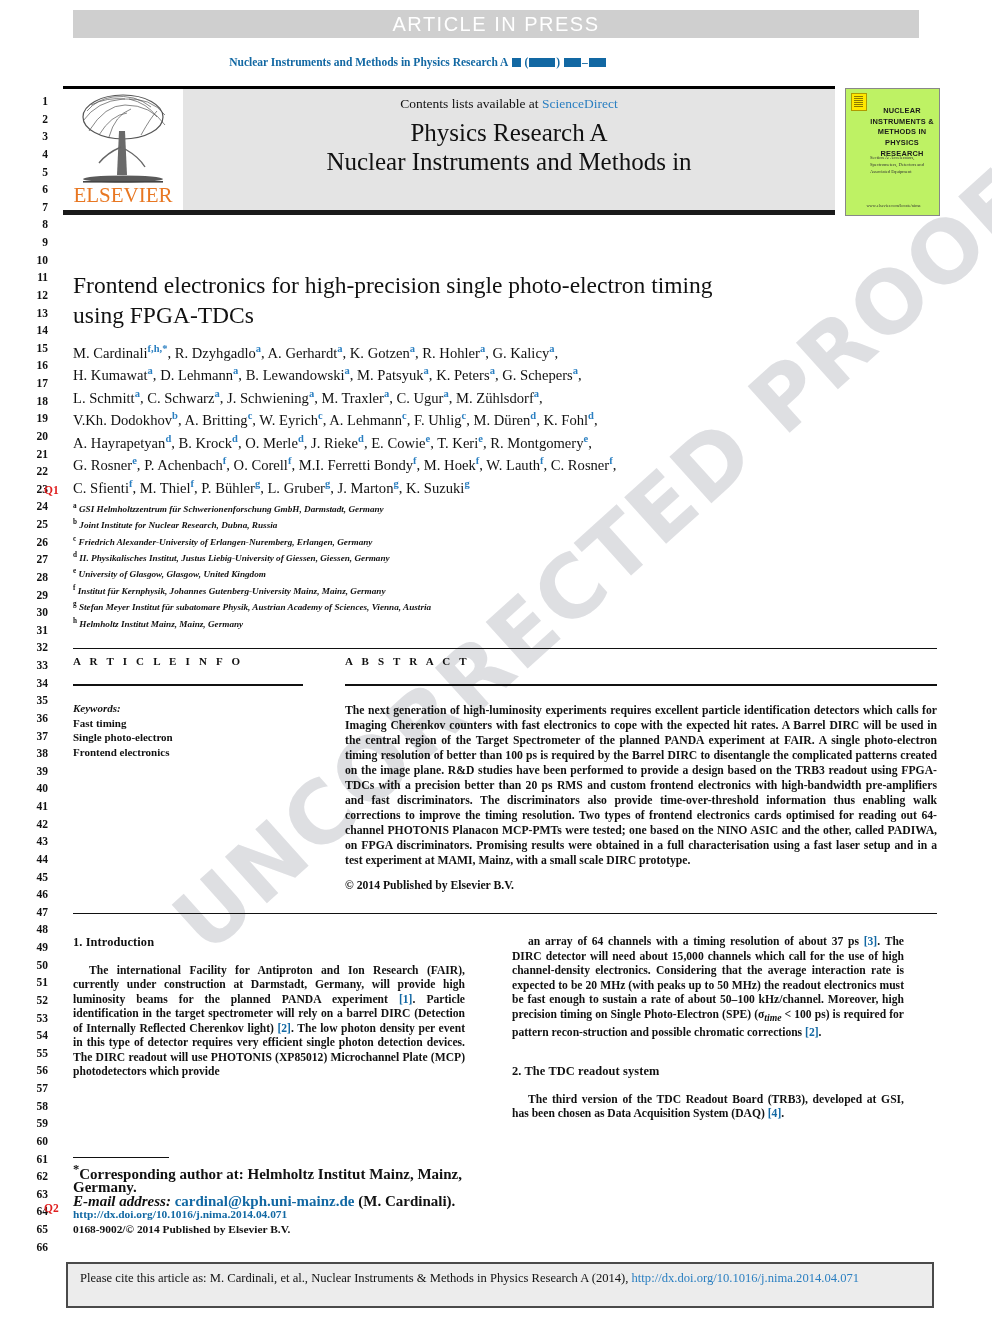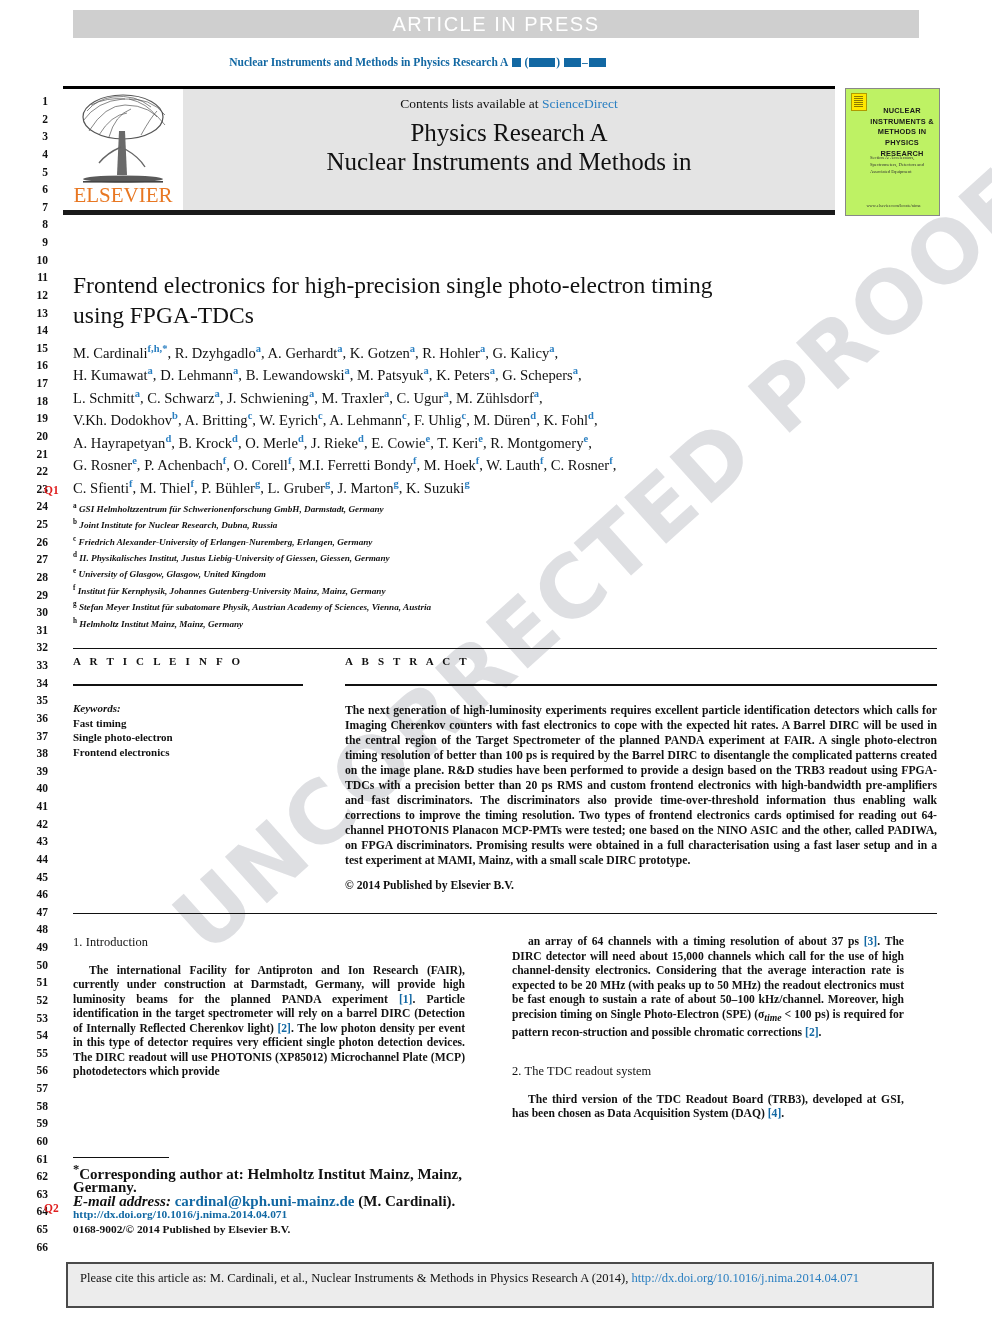--- a/index.html
+++ b/index.html
@@ -330,21 +330,21 @@
     text-align: justify;
     font-weight: bold;
     color: #111;
     z-index: 6;
   }
   .col.left { left: 73px; top: 935px; }
   .col.right { left: 512px; top: 935px; }
   .col h2 {
     font-size: 12.4px;
     margin: 0 0 14px 0;
-    font-weight: normal;
+    font-weight: bold;
     letter-spacing: .1px;
   }
   .col p { margin: 0; text-indent: 16px; }
   .ref { color: #1268a3; }
 
   .footnote-rule {
     position: absolute;
     left: 73px; top: 1157px;
     width: 96px; height: 1px;
     background: #111;

